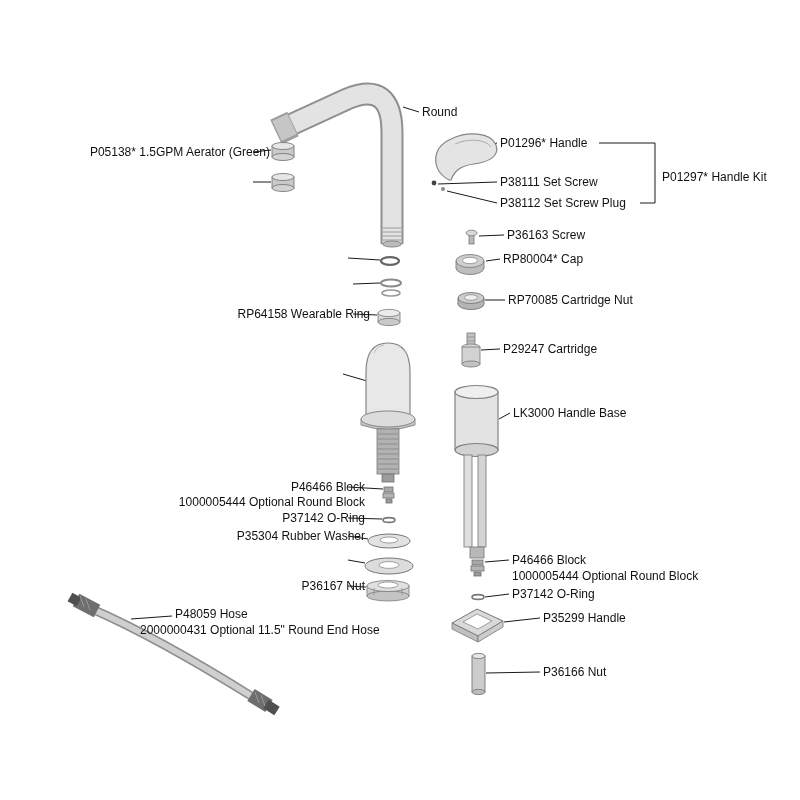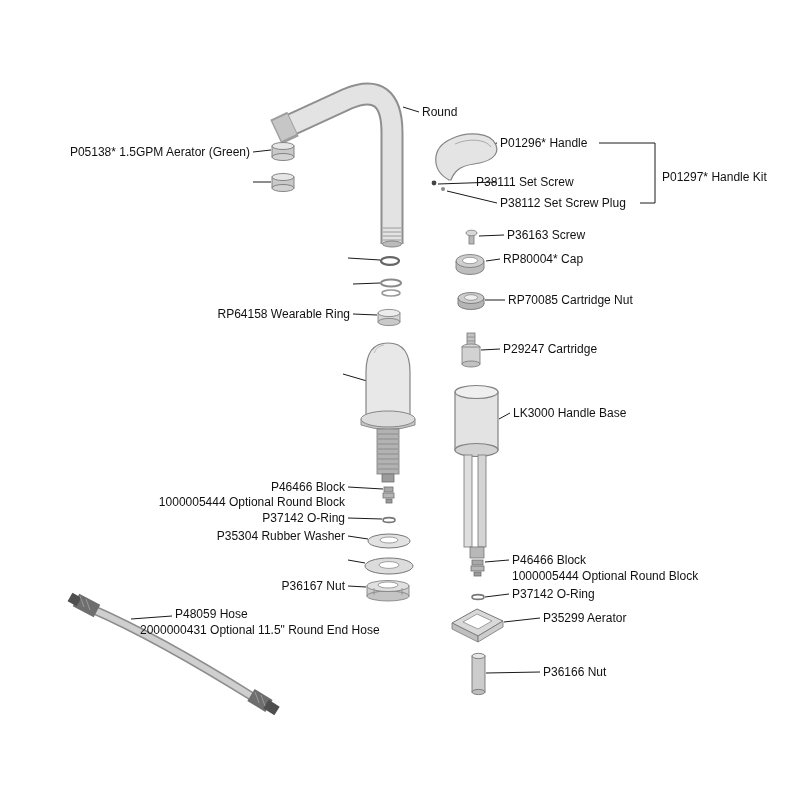--- a/index.html
+++ b/index.html
@@ -5,21 +5,21 @@
   html,body{margin:0;padding:0;background:#ffffff;}
   .canvas{
     position:relative;width:800px;height:800px;background:#ffffff;
     font-family:"Liberation Sans",sans-serif;overflow:hidden;
   }
   .artwork{position:absolute;left:0;top:0;}
   .lbl{
     position:absolute;font-size:12px;line-height:14px;color:#111;
     white-space:nowrap;
   }
-  .lbl.r{text-align:right;}
+  .lbl.r{text-align:right;margin-left:20px;}
 </style>
 </head>
 <body>
 
 <div class="canvas">
 
   <svg class="artwork" width="800" height="800" viewBox="0 0 800 800">
 
     <g stroke="#1a1a1a" stroke-width="1" fill="none">
       <line x1="419" y1="112" x2="403" y2="107"></line>
@@ -204,35 +204,35 @@
       <line x1="251" y1="695" x2="269" y2="706" stroke="#6e6e6e" stroke-width="14"></line>
       <line x1="266" y1="704" x2="277" y2="711" stroke="#4f4f4f" stroke-width="10"></line>
       <line x1="255" y1="692" x2="259" y2="703" stroke="#9a9a9a" stroke-width="1"></line>
       <line x1="261" y1="695" x2="265" y2="706" stroke="#9a9a9a" stroke-width="1"></line>
     </g>
   </svg>
 
   <div class="lbl r" style="left:0;top:145px;width:250px">P05138* 1.5GPM Aerator (Green)</div>
   <div class="lbl" style="left:422px;top:105px">Round</div>
   <div class="lbl" style="left:500px;top:136px">P01296* Handle</div>
-  <div class="lbl" style="left:476px;top:175px">P38111 Set Screw</div>
+  <div class="lbl" style="left:500px;top:175px">P38111 Set Screw</div>
   <div class="lbl" style="left:500px;top:196px">P38112 Set Screw Plug</div>
   <div class="lbl" style="left:662px;top:170px">P01297* Handle Kit</div>
   <div class="lbl" style="left:507px;top:228px">P36163 Screw</div>
   <div class="lbl" style="left:503px;top:252px">RP80004* Cap</div>
   <div class="lbl" style="left:508px;top:293px">RP70085 Cartridge Nut</div>
   <div class="lbl" style="left:503px;top:342px">P29247 Cartridge</div>
   <div class="lbl r" style="left:100px;top:307px;width:250px">RP64158 Wearable Ring</div>
   <div class="lbl" style="left:513px;top:406px">LK3000 Handle Base</div>
   <div class="lbl r" style="left:95px;top:480px;width:250px">P46466 Block</div>
   <div class="lbl r" style="left:95px;top:495px;width:250px">1000005444 Optional Round Block</div>
   <div class="lbl r" style="left:95px;top:511px;width:250px">P37142 O-Ring</div>
   <div class="lbl r" style="left:95px;top:529px;width:250px">P35304 Rubber Washer</div>
   <div class="lbl r" style="left:95px;top:579px;width:250px">P36167 Nut</div>
   <div class="lbl" style="left:175px;top:607px">P48059 Hose</div>
   <div class="lbl" style="left:140px;top:623px">2000000431 Optional 11.5" Round End Hose</div>
   <div class="lbl" style="left:512px;top:553px">P46466 Block</div>
   <div class="lbl" style="left:512px;top:569px">1000005444 Optional Round Block</div>
   <div class="lbl" style="left:512px;top:587px">P37142 O-Ring</div>
-  <div class="lbl" style="left:543px;top:611px">P35299 Aerator</div>
+  <div class="lbl" style="left:543px;top:611px">P35299 Handle</div>
   <div class="lbl" style="left:543px;top:665px">P36166 Nut</div>
 
 </div>
 
 </body></html>

